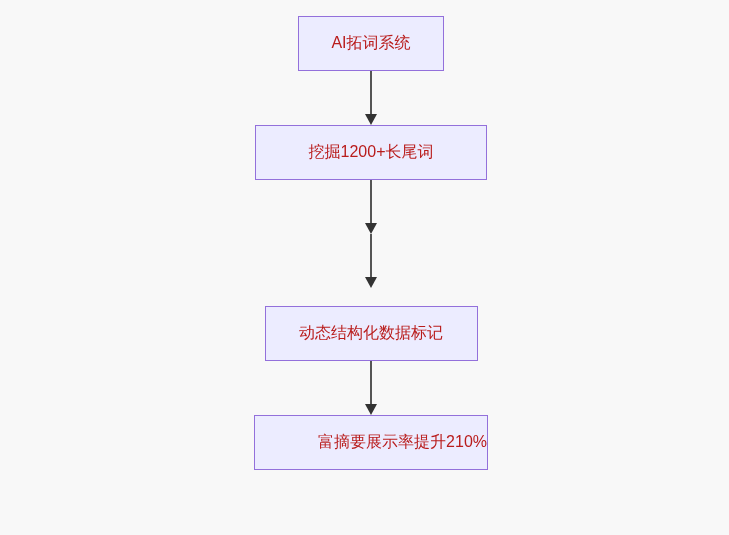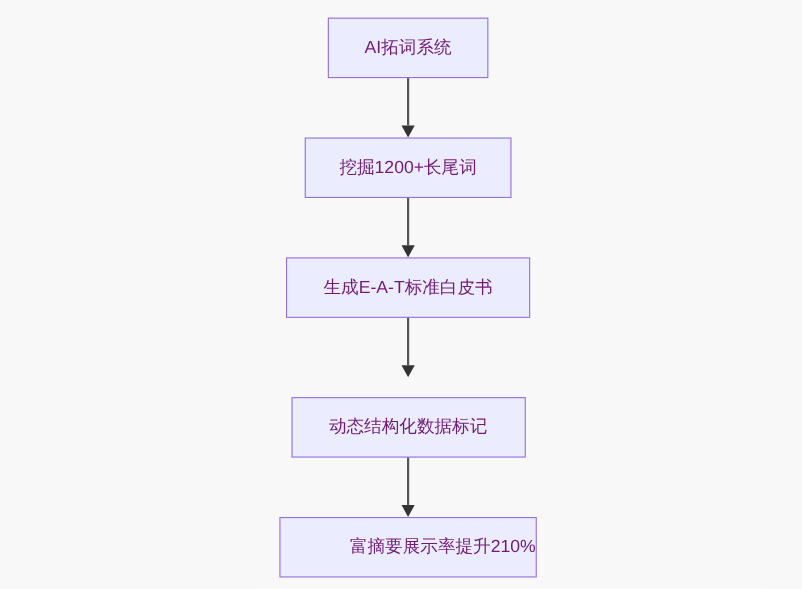--- a/index.html
+++ b/index.html
@@ -25,25 +25,25 @@
   }
   .node {
     box-sizing: border-box;
     height: 55px;
     background: #ECECFF;
     border: 1px solid #9370DB;
     display: flex;
     align-items: center;
     justify-content: center;
     font-size: 16px;
-    color: #701a75;
+    color: #b91c1c;
     white-space: nowrap;
   }
   .node-1 { width: 146px; }
-  .node-2 { width: 188px; }
+  .node-2 { width: 232px; }
   .node-3 { width: 222px; }
   .node-4 { width: 213px; margin-top: 18px; }
   .node-5 { width: 234px; justify-content: flex-end; }
   .arrow {
     height: 54px;
     display: flex;
     flex-direction: column;
     align-items: center;
   }
   .arrow-line {
@@ -76,23 +76,20 @@
 
     <div class="node node-2">
       <span>挖掘1200+长尾词</span>
     </div>
 
     <div class="arrow">
       <div class="arrow-line"></div>
       <div class="arrow-head"></div>
     </div>
 
-    <div class="node node-3">
-      <span>生成E-A-T标准白皮书</span>
-    </div>
 
     <div class="arrow">
       <div class="arrow-line"></div>
       <div class="arrow-head"></div>
     </div>
 
     <div class="node node-4">
       <span>动态结构化数据标记</span>
     </div>
 

